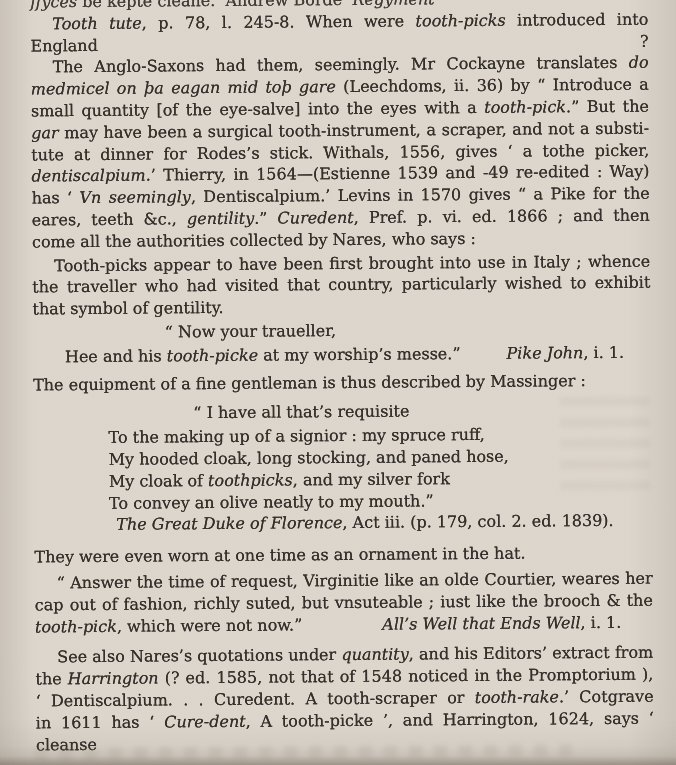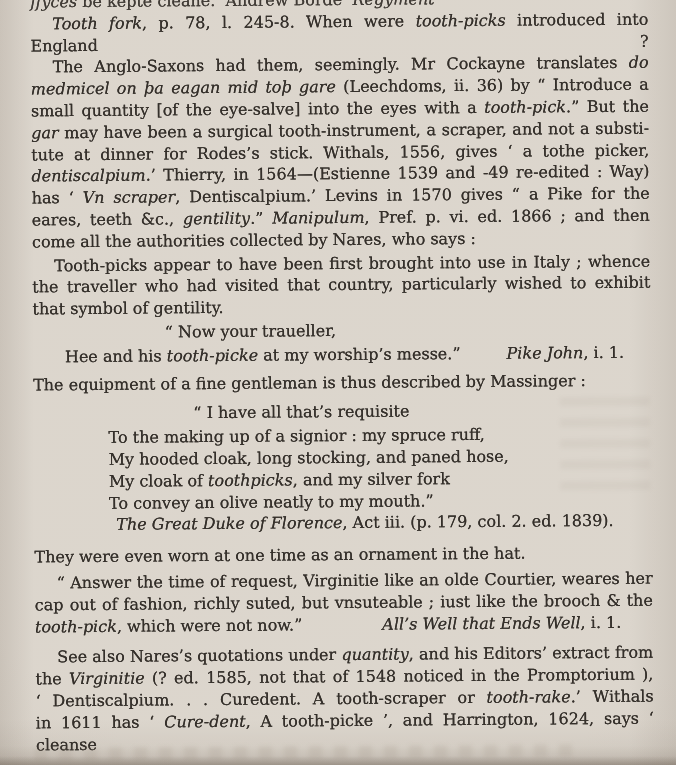--- a/index.html
+++ b/index.html
@@ -49,49 +49,49 @@
     position:absolute;left:0;right:0;bottom:0;height:9px;pointer-events:none;
     background:linear-gradient(0deg, rgba(96,84,72,.35), rgba(96,84,72,0));
   }
 </style>
 </head>
 <body>
 
 <div id="page">
   <div id="text">
     <div class="line l-clip l-end"><i>ffyces</i><span> be kepte cleane.’    Andrew Borde’    </span><i>Regyment</i></div>
-    <div class="line l-first l-just"><i>Tooth fork</i><span>, p. 78, l. 245-8.  When were </span><i>tooth-picks</i><span> introduced into England ?</span></div>
+    <div class="line l-first l-just"><i>Tooth tute</i><span>, p. 78, l. 245-8.  When were </span><i>tooth-picks</i><span> introduced into England ?</span></div>
     <div class="line l-first l-just"><span>The Anglo-Saxons had them, seemingly.   Mr Cockayne translates </span><i>do</i></div>
     <div class="line l-just"><i>medmicel on þa eagan mid toþ gare</i><span> (Leechdoms, ii. 36) by “ Introduce a</span></div>
     <div class="line l-just"><span>small quantity [of the eye-salve] into the eyes with a </span><i>tooth-pick</i><span>.”   But the</span></div>
     <div class="line l-just"><i>gar</i><span> may have been a surgical tooth-instrument, a scraper, and not a substi-</span></div>
     <div class="line l-just"><span>tute at dinner for Rodes’s stick.  Withals, 1556, gives ‘ a tothe picker,</span></div>
     <div class="line l-just"><i>dentiscalpium</i><span>.’   Thierry, in 1564—(Estienne 1539 and -49 re-edited :  Way)</span></div>
-    <div class="line l-just"><span>has ‘ </span><i>Vn scraper</i><span>, Dentiscalpium.’   Levins in 1570 gives “ a Pike for the</span></div>
-    <div class="line l-just"><span>eares, teeth &amp;c., </span><i>gentility</i><span>.”  </span><i>Manipulum</i><span>, Pref. p. vi.  ed. 1866 ;  and then</span></div>
+    <div class="line l-just"><span>has ‘ </span><i>Vn seemingly</i><span>, Dentiscalpium.’   Levins in 1570 gives “ a Pike for the</span></div>
+    <div class="line l-just"><span>eares, teeth &amp;c., </span><i>gentility</i><span>.”  </span><i>Curedent</i><span>, Pref. p. vi.  ed. 1866 ;  and then</span></div>
     <div class="line l-end"><span>come all the authorities collected by Nares, who says :</span></div>
     <div class="line l-first l-just mt2"><span>Tooth-picks appear to have been first brought into use in Italy ; whence</span></div>
     <div class="line l-just"><span>the traveller who had visited that country, particularly wished to exhibit</span></div>
     <div class="line l-end"><span>that symbol of gentility.</span></div>
     <div class="line ml132 l-end mt2"><span>“ Now your traueller,</span></div>
     <div class="line ml32 l-end mt2"><span>Hee and his </span><i>tooth-picke</i><span> at my worship’s messe.”</span><span class="gap" style="width: 46px;"></span><i>Pike John</i><span>, i. 1.</span></div>
     <div class="line l-end mt6"><span>The equipment of a fine gentleman is thus described by Massinger :</span></div>
     <div class="line ml160 l-end mt8"><span>“ I have all that’s requisite</span></div>
     <div class="line ml75 l-end mt2"><span>To the making up of a signior :  my spruce ruff,</span></div>
     <div class="line ml75 l-end"><span>My hooded cloak, long stocking, and paned hose,</span></div>
     <div class="line ml75 l-end"><span>My cloak of </span><i>toothpicks</i><span>, and my silver fork</span></div>
     <div class="line ml75 l-end"><span>To convey an olive neatly to my mouth.”</span></div>
     <div class="line ml82 l-end"><i>The Great Duke of Florence</i><span>, Act iii.  (p. 179, col. 2.  ed. 1839).</span></div>
     <div class="line l-end mt10"><span>They were even worn at one time as an ornament in the hat.</span></div>
     <div class="line l-first l-just mt4"><span>“ Answer the time of request, Virginitie like an olde Courtier, weares her</span></div>
     <div class="line l-just"><span>cap out of fashion, richly suted, but vnsuteable ;  iust like the brooch &amp; the</span></div>
     <div class="line l-end"><i>tooth-pick</i><span>, which were not now.”</span><span class="gap" style="width: 80px;"></span><i>All’s Well that Ends Well</i><span>, i. 1.</span></div>
     <div class="line l-first l-just mt9"><span>See also Nares’s quotations under </span><i>quantity</i><span>, and his Editors’ extract from</span></div>
-    <div class="line l-just"><span>the </span><i>Virginitie</i><span> (? ed. 1585, not that of 1548 noticed in the Promptorium ),</span></div>
-    <div class="line l-just"><span>‘ Dentiscalpium. . .  Curedent.   A tooth-scraper or </span><i>tooth-rake</i><span>.’   Withals</span></div>
+    <div class="line l-just"><span>the </span><i>Harrington</i><span> (? ed. 1585, not that of 1548 noticed in the Promptorium ),</span></div>
+    <div class="line l-just"><span>‘ Dentiscalpium. . .  Curedent.   A tooth-scraper or </span><i>tooth-rake</i><span>.’   Cotgrave</span></div>
     <div class="line l-just"><span>in 1611 has ‘ </span><i>Cure-dent</i><span>, A tooth-picke ’,  and Harrington, 1624, says ‘ cleanse</span></div>
 
   </div>
 
   <div class="ghost" id="ghost-bottom"></div>
   <div class="ghost" id="ghost-right"></div>
   <div id="edge-shadow"></div>
 </div>
 
 </body></html>

